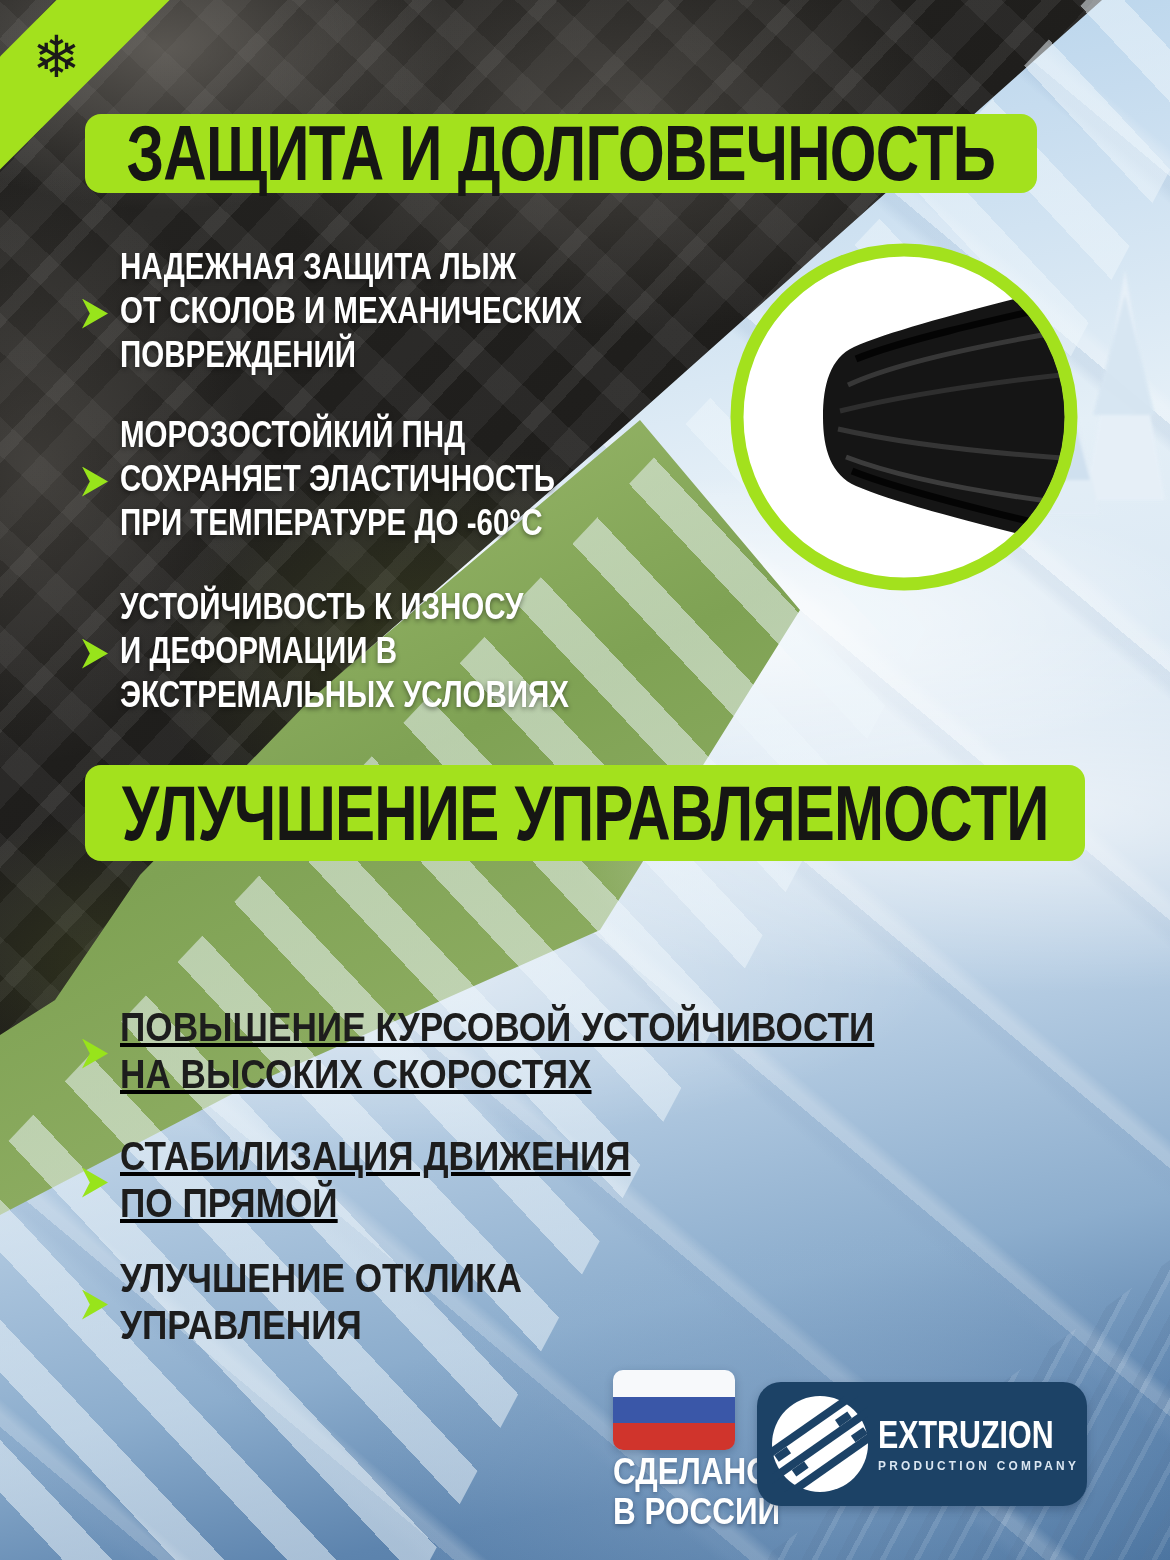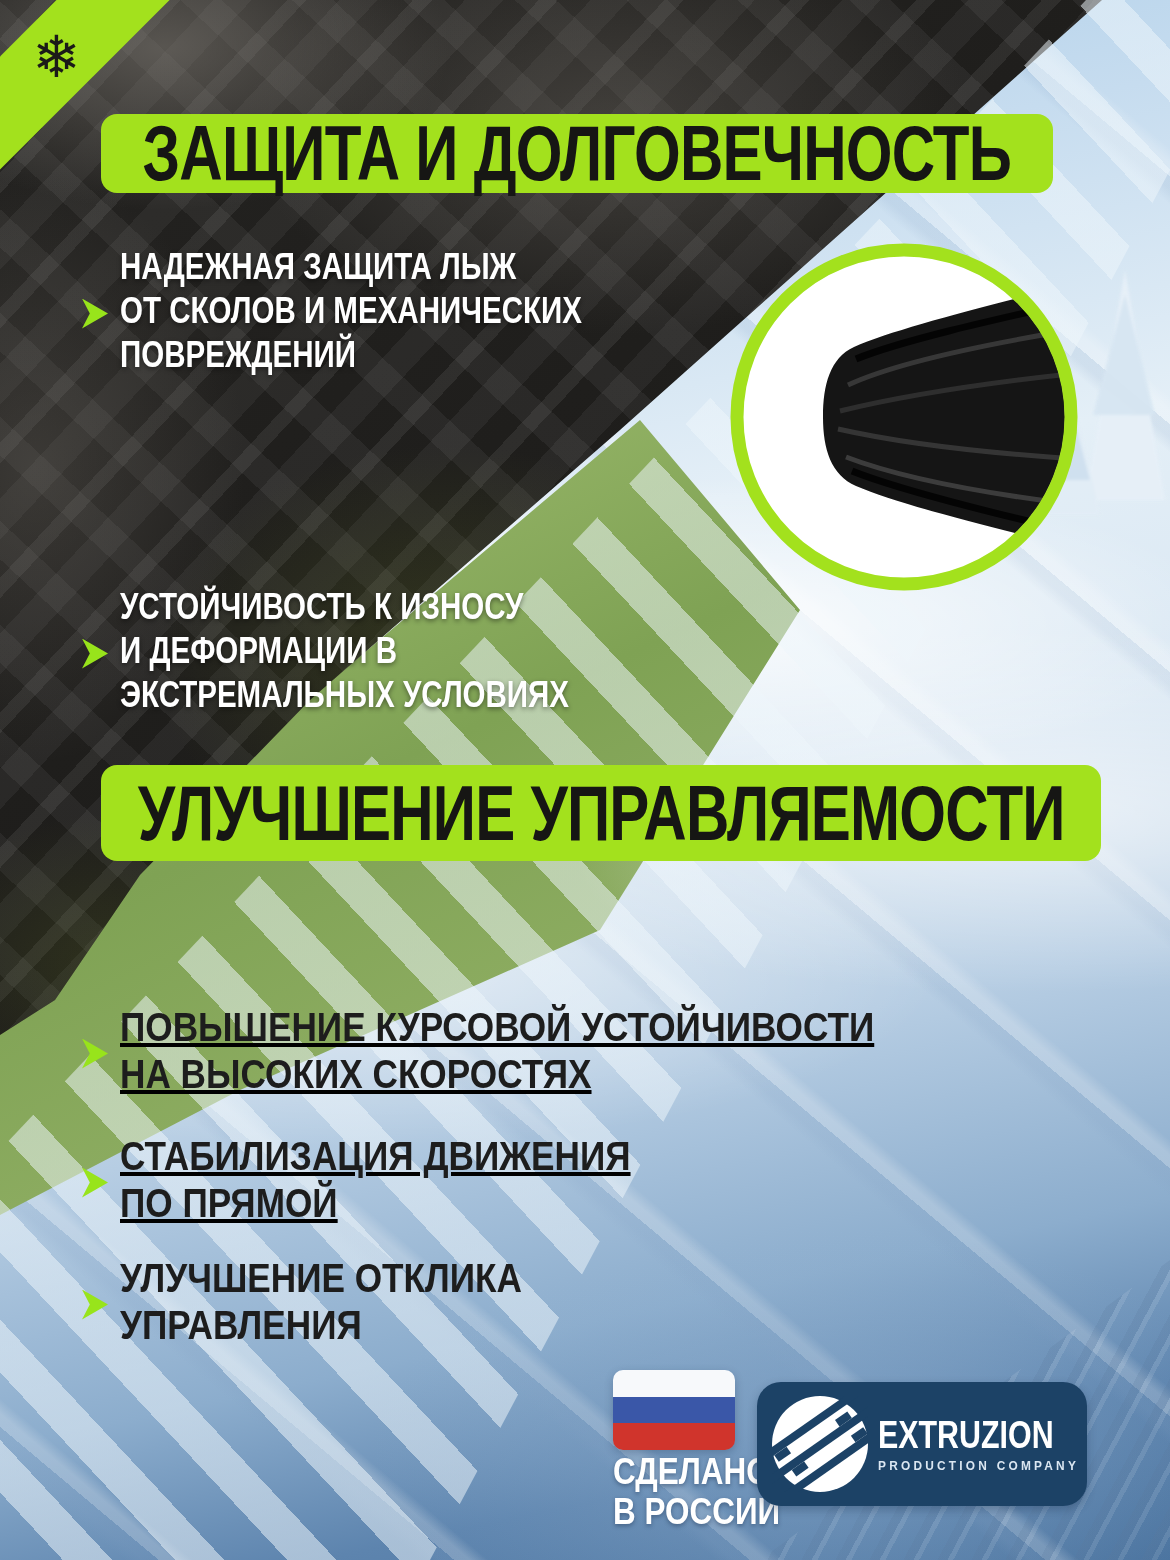--- a/index.html
+++ b/index.html
@@ -55,21 +55,20 @@
   
   .corner-stripe{
     left:-154px;top:17px;width:420px;height:80px;background:#a3e11d;
     transform:rotate(-45deg);display:flex;align-items:center;justify-content:center;
   }
   .snowflake{transform:rotate(45deg);font-family:"DejaVu Sans",sans-serif;font-size:58px;line-height:1;color:#1b1a18;}
   
   .badge{
     background:#a3e11d;border-radius:16px;display:flex;align-items:center;justify-content:center;
     color:#161614;
-    margin-left:16px;
   }
   .badge1{left:85px;top:114px;width:952px;height:79px;}
   .badge2{left:85px;top:765px;width:1000px;height:96px;}
   .badge .t{font-size:77px;letter-spacing:-1px;transform:scaleX(.78);transform-origin:50% 50%;white-space:nowrap;}
   
   .bullet{left:82px;display:flex;align-items:center;gap:12px;}
   .arrow{
     width:26px;height:30px;flex:0 0 26px;margin-top:5px;background:#98e41b;
     clip-path:polygon(0 0,100% 50%,0 100%,30% 50%);
   }
@@ -123,20 +122,26 @@
 
   <div class="abs badge badge1">
     <span class="t">ЗАЩИТА И ДОЛГОВЕЧНОСТЬ</span>
   </div>
 
   <div class="abs bullet sec1 b1">
     <span class="arrow"></span>
     <span class="btxt">НАДЕЖНАЯ ЗАЩИТА ЛЫЖ
 ОТ СКОЛОВ И МЕХАНИЧЕСКИХ
 ПОВРЕЖДЕНИЙ</span>
+  </div>
+  <div class="abs bullet sec1 b2">
+    <span class="arrow"></span>
+    <span class="btxt">МОРОЗОСТОЙКИЙ ПНД
+СОХРАНЯЕТ ЭЛАСТИЧНОСТЬ
+ПРИ ТЕМПЕРАТУРЕ ДО -60°С</span>
   </div>
   <div class="abs bullet sec1 b3">
     <span class="arrow"></span>
     <span class="btxt">УСТОЙЧИВОСТЬ К ИЗНОСУ
 И ДЕФОРМАЦИИ В
 ЭКСТРЕМАЛЬНЫХ УСЛОВИЯХ</span>
   </div>
 
   <svg class="abs circle-inset" viewBox="0 0 348 348">
     <defs>

